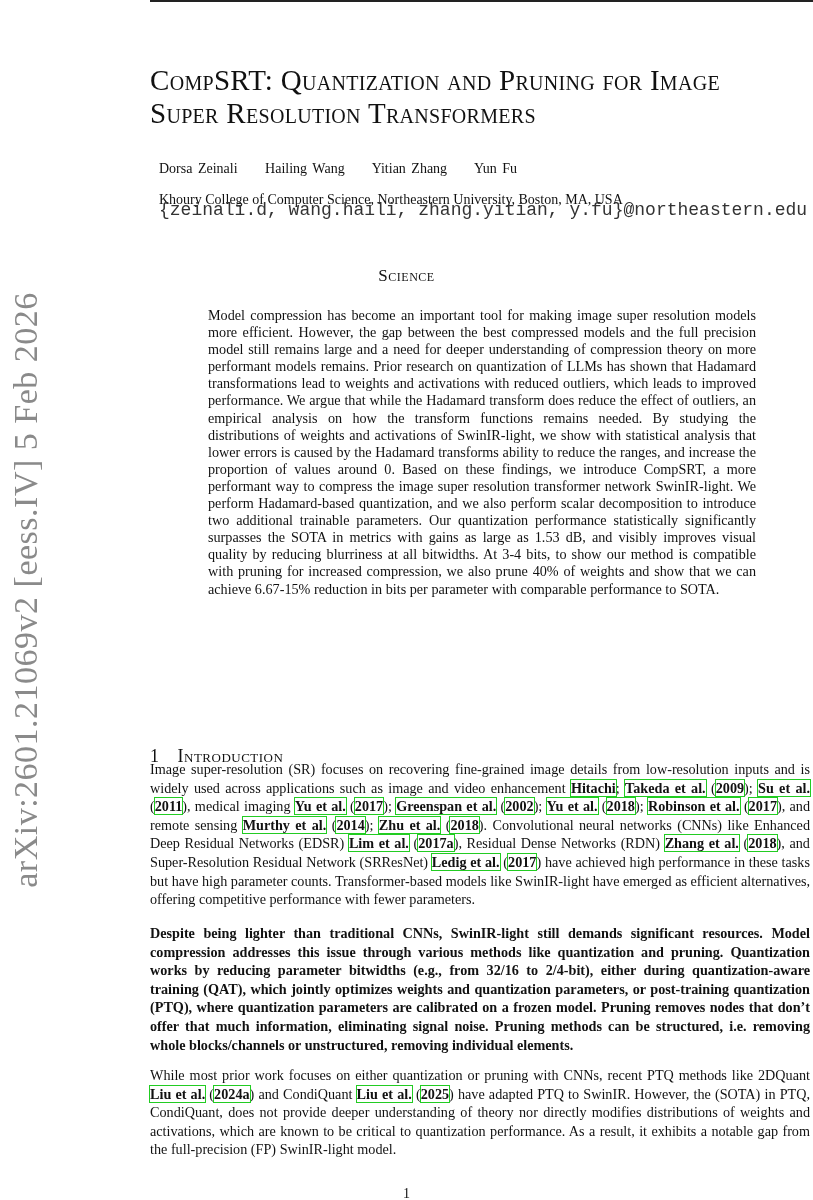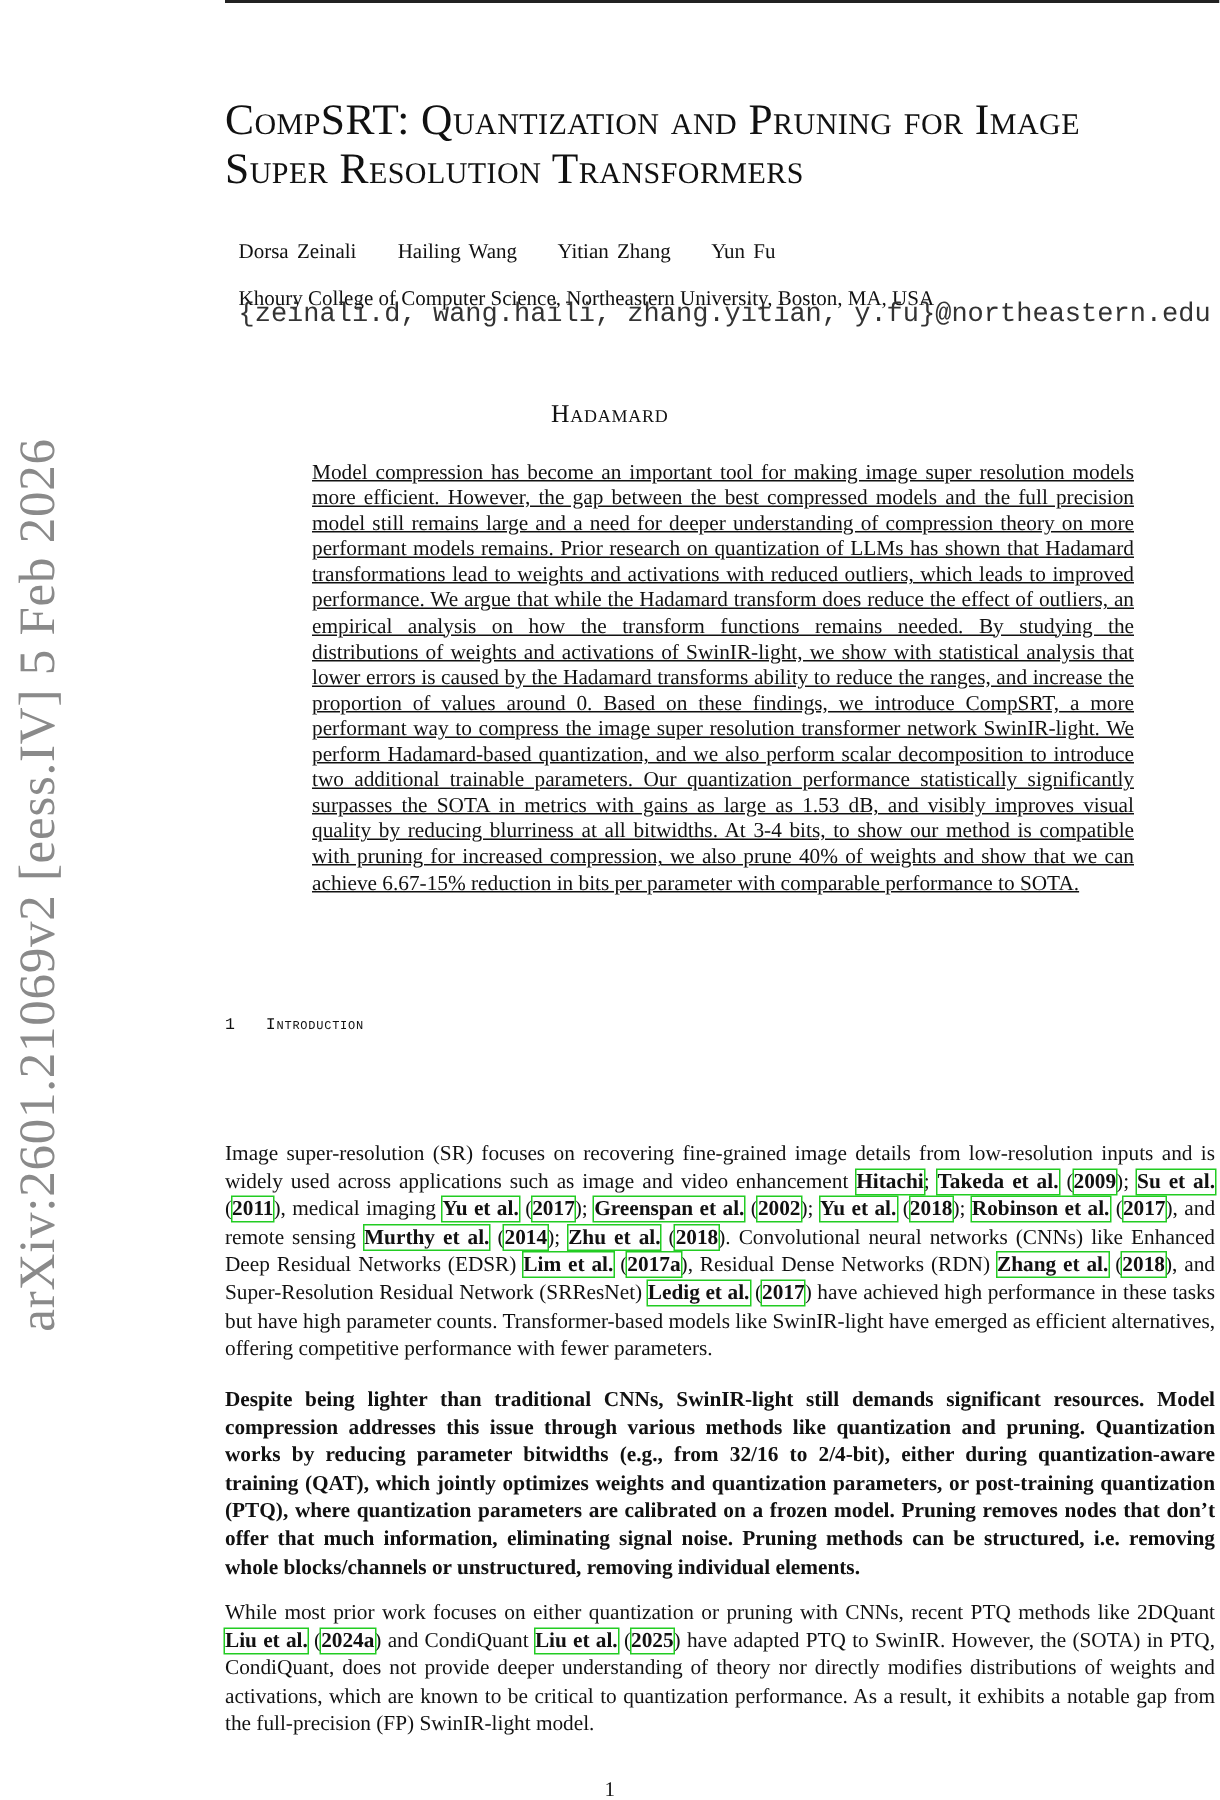--- a/index.html
+++ b/index.html
@@ -13,22 +13,22 @@
   .title { position:absolute; left:150px; top:64px; width:640px;
          font-size:29px; line-height:33px; font-variant:small-caps; letter-spacing:0.3px; color:#111; }
   .authors { position:absolute; left:159px; top:161px; font-size:14px; font-weight:normal; word-spacing:2px; }
   .authors span { margin-right:22px; }
   .affil { position:absolute; left:159px; top:192px; font-size:14px;font-family:Liberation Serif, serif; }
   .email { position:absolute; left:159px; top:200px; font-family:"Liberation Mono","DejaVu Sans Mono",monospace;
          font-size:18px; color:#333; }
   .abs-heading { position:absolute; left:0; width:813px; top:266px; text-align:center;
          font-size:17px; font-variant:small-caps; letter-spacing:0.5px; }
   .abstract { position:absolute; left:208px; top:307px; width:548px; font-size:14.2px;
-         line-height:17.1px; text-align:justify; hyphens:auto;text-decoration:underline; }
-  .sec-heading { position:absolute; left:150px; top:678px; font-size:11px;font-family:Liberation Mono, monospace; }
+         line-height:17.1px; text-align:justify; hyphens:auto; }
+  .sec-heading { position:absolute; left:150px; top:746px; font-size:18px; }
   .sec-heading .num { margin-right:14px; }
   .sec-heading .name { font-variant:small-caps; letter-spacing:0.5px; }
   .para { position:absolute; left:150px; width:660px; font-size:14.2px; line-height:18.6px; text-align:justify; }
   .p1 { top:760px; }
   .p2 { top:924px;font-weight:bold; }
   .p3 { top:1066px; }
   .cite { outline:1.5px solid #22cc22; outline-offset:0px;font-weight:bold; }
   .page-num { position:absolute; left:0; width:813px; top:1186px; text-align:center; font-size:14px; }
 </style>
 </head>
@@ -44,21 +44,21 @@
 
 <div class="authors">
   <span>Dorsa Zeinali</span>
   <span>Hailing Wang</span>
   <span>Yitian Zhang</span>
   <span>Yun Fu</span>
 </div>
 <div class="affil">Khoury College of Computer Science, Northeastern University, Boston, MA, USA</div>
 <div class="email">{zeinali.d, wang.haili, zhang.yitian, y.fu}@northeastern.edu</div>
 
-<div class="abs-heading">Hadamard</div>
+<div class="abs-heading">Science</div>
 <div class="abstract">Model compression has become an important tool for making image super resolution models more efficient. However, the gap between the best compressed models and the full precision model still remains large and a need for deeper understanding of compression theory on more performant models remains. Prior research on quantization of LLMs has shown that Hadamard transformations lead to weights and activations with reduced outliers, which leads to improved performance. We argue that while the Hadamard transform does reduce the effect of outliers, an empirical analysis on how the transform functions remains needed. By studying the distributions of weights and activations of SwinIR-light, we show with statistical analysis that lower errors is caused by the Hadamard transforms ability to reduce the ranges, and increase the proportion of values around 0. Based on these findings, we introduce CompSRT, a more performant way to compress the image super resolution transformer network SwinIR-light. We perform Hadamard-based quantization, and we also perform scalar decomposition to introduce two additional trainable parameters. Our quantization performance statistically significantly surpasses the SOTA in metrics with gains as large as 1.53 dB, and visibly improves visual quality by reducing blurriness at all bitwidths. At 3-4 bits, to show our method is compatible with pruning for increased compression, we also prune 40% of weights and show that we can achieve 6.67-15% reduction in bits per parameter with comparable performance to SOTA.</div>
 
 <div class="sec-heading">
   <span class="num">1</span>
   <span class="name">Introduction</span>
 </div>
 
 <div class="para p1">
   <span>Image super-resolution (SR) focuses on recovering fine-grained image details from low-resolution inputs and is widely used across applications such as image and video enhancement </span><span class="cite">Hitachi</span><span>; </span><span class="cite">Takeda et al.</span><span> (</span><span class="cite">2009</span><span>); </span><span class="cite">Su et al.</span><span> (</span><span class="cite">2011</span><span>), medical imaging </span><span class="cite">Yu et al.</span><span> (</span><span class="cite">2017</span><span>); </span><span class="cite">Greenspan et al.</span><span> (</span><span class="cite">2002</span><span>); </span><span class="cite">Yu et al.</span><span> (</span><span class="cite">2018</span><span>); </span><span class="cite">Robinson et al.</span><span> (</span><span class="cite">2017</span><span>), and remote sensing </span><span class="cite">Murthy et al.</span><span> (</span><span class="cite">2014</span><span>); </span><span class="cite">Zhu et al.</span><span> (</span><span class="cite">2018</span><span>). Convolutional neural networks (CNNs) like Enhanced Deep Residual Networks (EDSR) </span><span class="cite">Lim et al.</span><span> (</span><span class="cite">2017a</span><span>), Residual Dense Networks (RDN) </span><span class="cite">Zhang et al.</span><span> (</span><span class="cite">2018</span><span>), and Super-Resolution Residual Network (SRResNet) </span><span class="cite">Ledig et al.</span><span> (</span><span class="cite">2017</span><span>) have achieved high performance in these tasks but have high parameter counts. Transformer-based models like SwinIR-light have emerged as efficient alternatives, offering competitive performance with fewer parameters.</span>
 </div>

